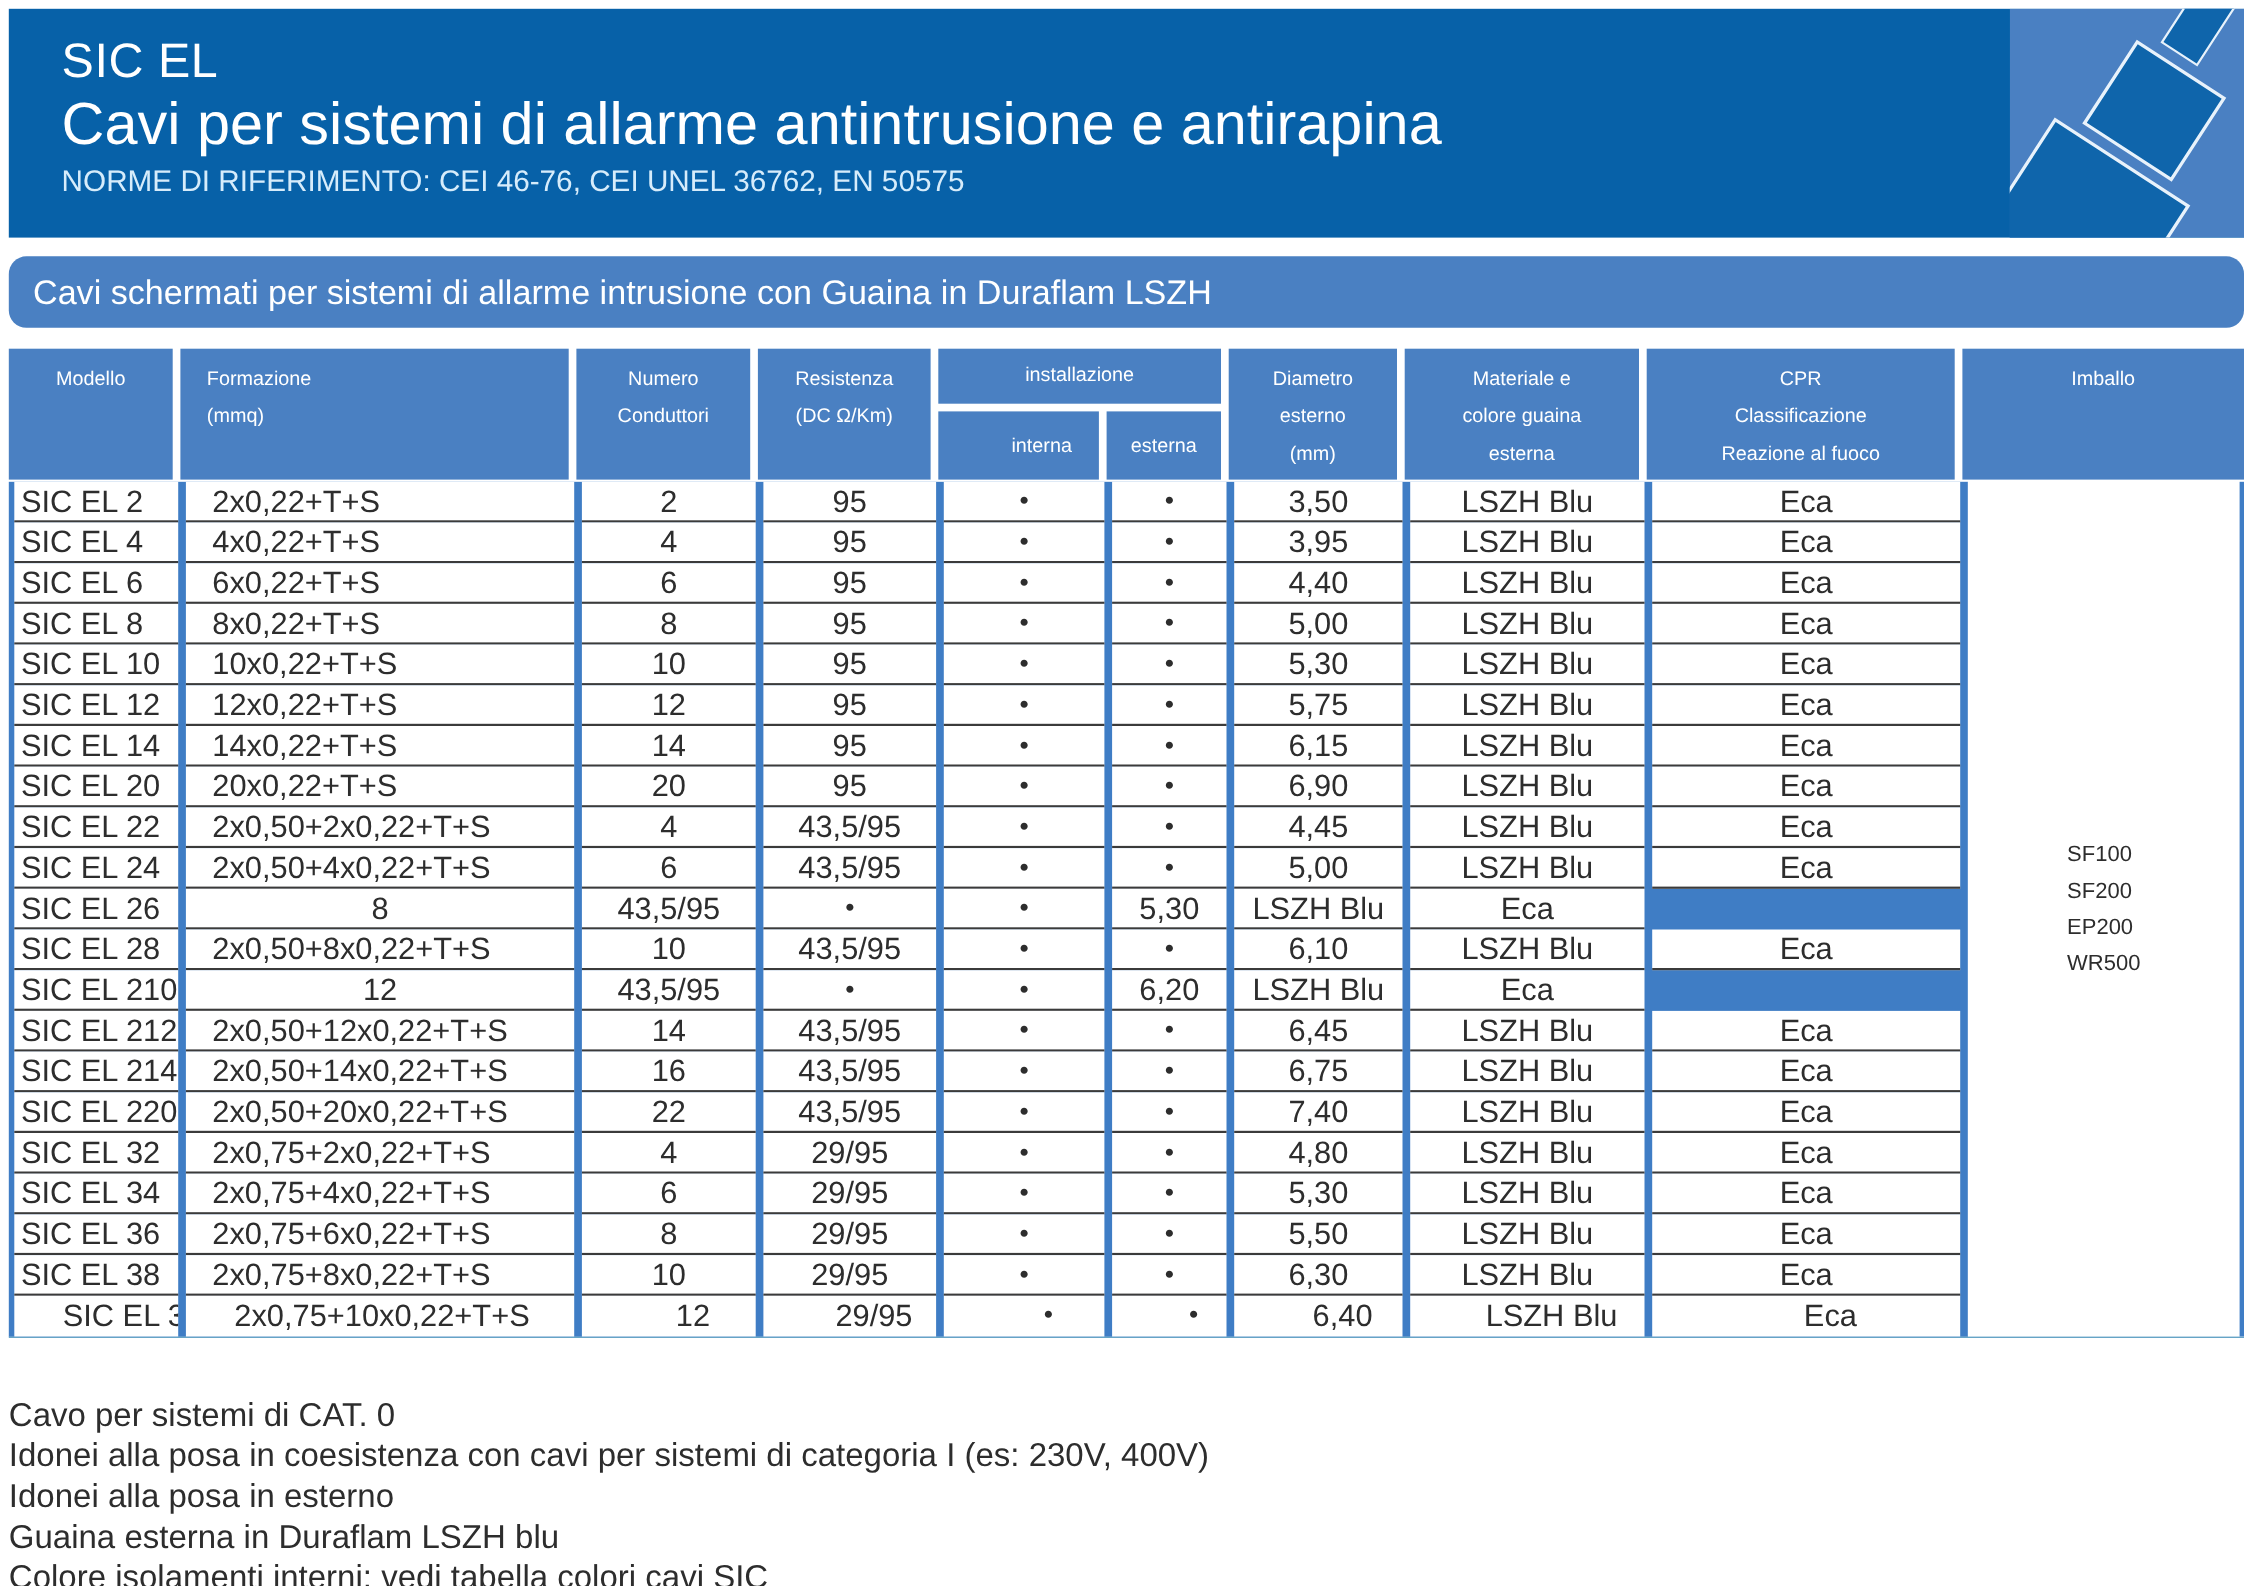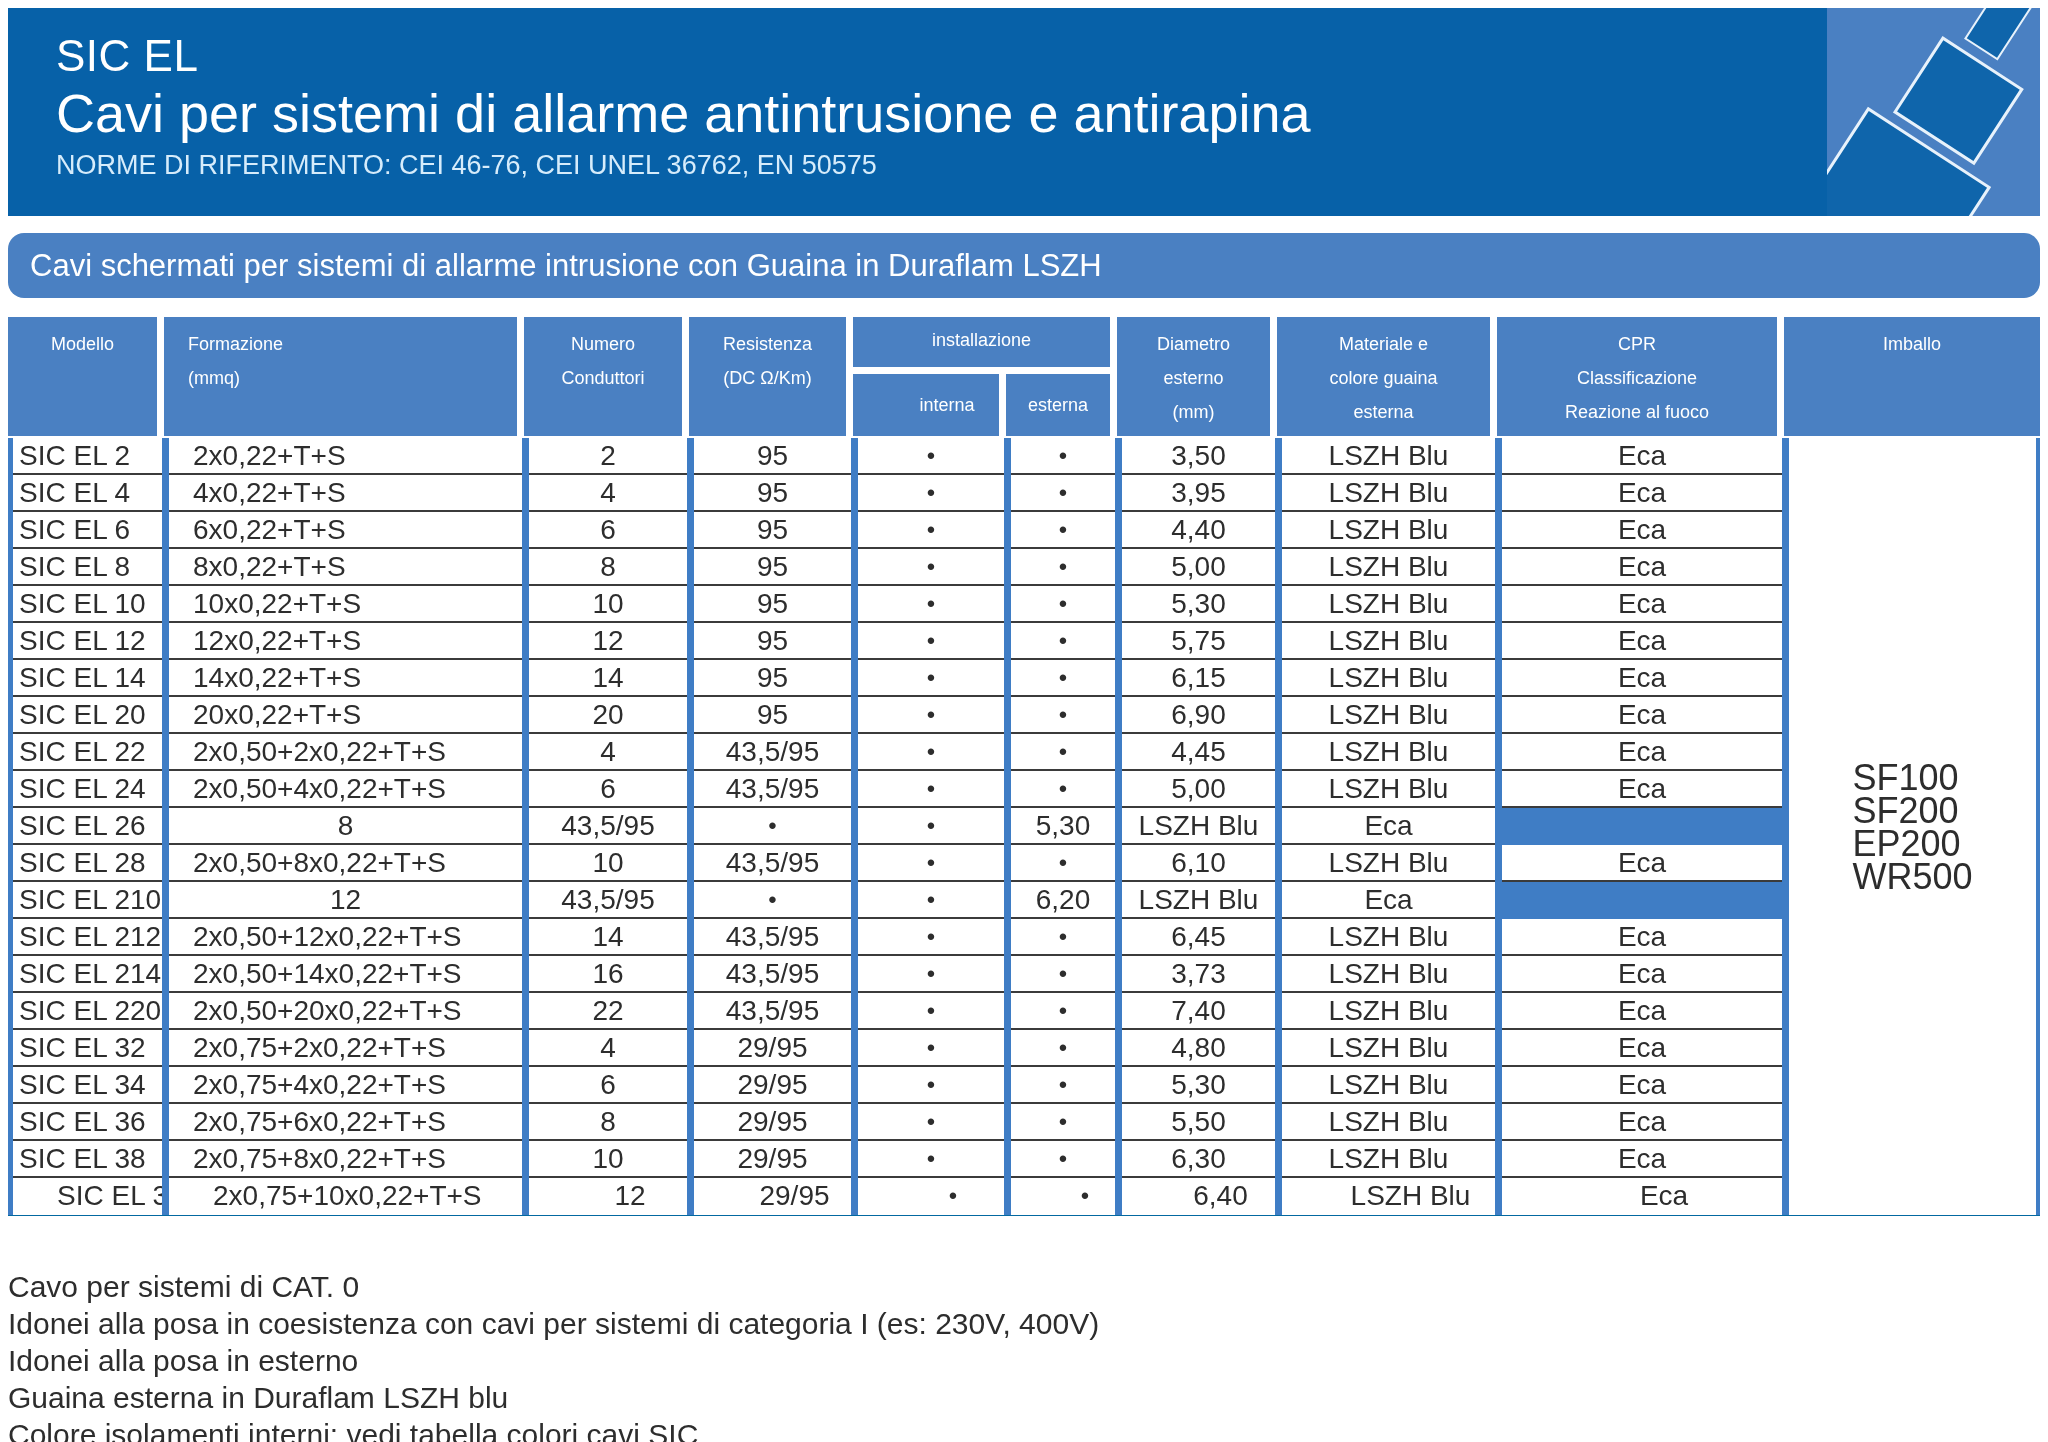--- a/index.html
+++ b/index.html
@@ -62,21 +62,21 @@
     text-align:center; overflow:hidden; white-space:nowrap;
   }
   .trow:last-child .td { border-bottom:0;padding-left:44px; }
   .td-model { text-align:left; padding-left:6px; }
   .td-form  { text-align:left; padding-left:24px; }
   .td-dot   { font-size:24px; }
   .imballo-cell {
     flex:1; background:#ffffff; border-right:4px solid #3f7dc5;
     display:flex; align-items:center; justify-content:center;
   }
-  .imballo-block { text-align:left; color:#2d2d2d; font-size:36px; line-height:33px; }
+  .imballo-block { text-align:left; color:#2d2d2d; font-size:20px; line-height:33px; }
 
   
   .notes { margin-top:52px; color:#2d2d2d; font-size:30px; line-height:37px; }
   .notes div { margin-bottom:0px; }
 </style>
 </head>
 <body>
 
 <div class="page">
 
@@ -291,21 +291,21 @@
     <div class="td">Eca</div>
   </div>
 
   <div class="trow">
     <div class="td td-model">SIC EL 214</div>
     <div class="td td-form">2x0,50+14x0,22+T+S</div>
     <div class="td">16</div>
     <div class="td">43,5/95</div>
     <div class="td td-dot">•</div>
     <div class="td td-dot">•</div>
-    <div class="td">3,73</div>
+    <div class="td">6,75</div>
     <div class="td">LSZH Blu</div>
     <div class="td">Eca</div>
   </div>
 
   <div class="trow">
     <div class="td td-model">SIC EL 220</div>
     <div class="td td-form">2x0,50+20x0,22+T+S</div>
     <div class="td">22</div>
     <div class="td">43,5/95</div>
     <div class="td td-dot">•</div>

